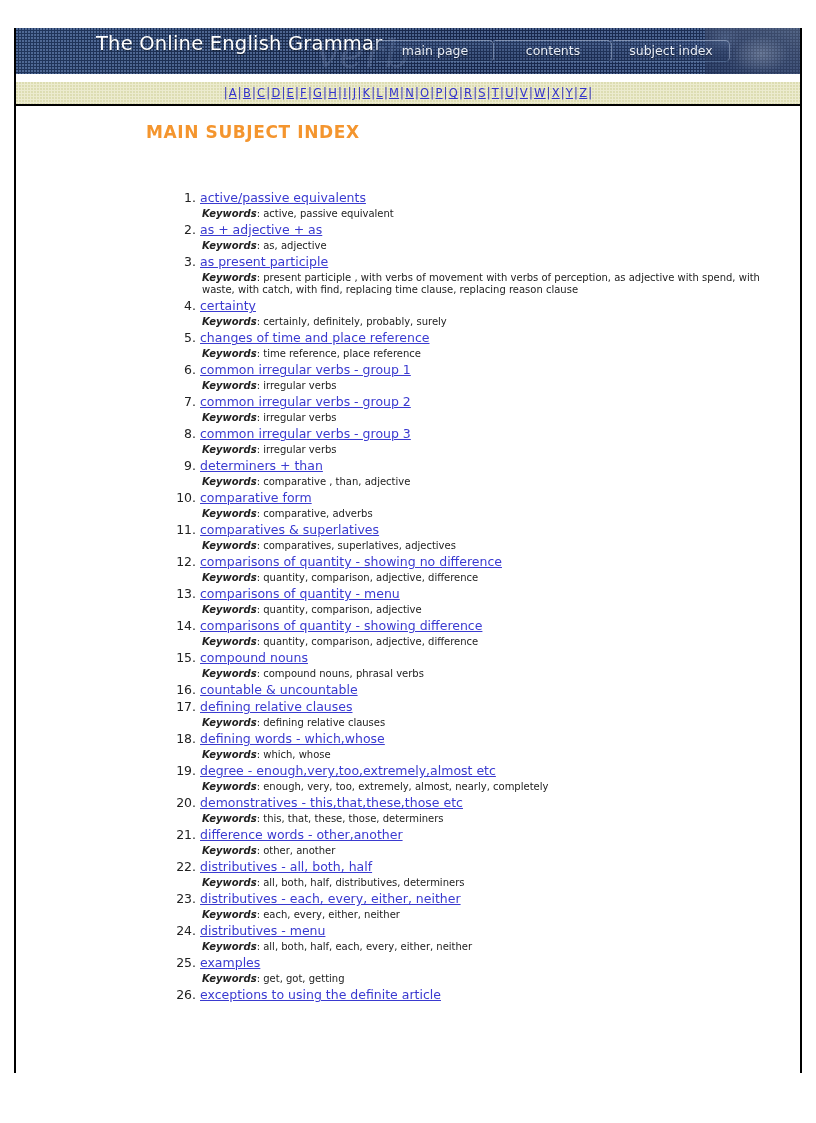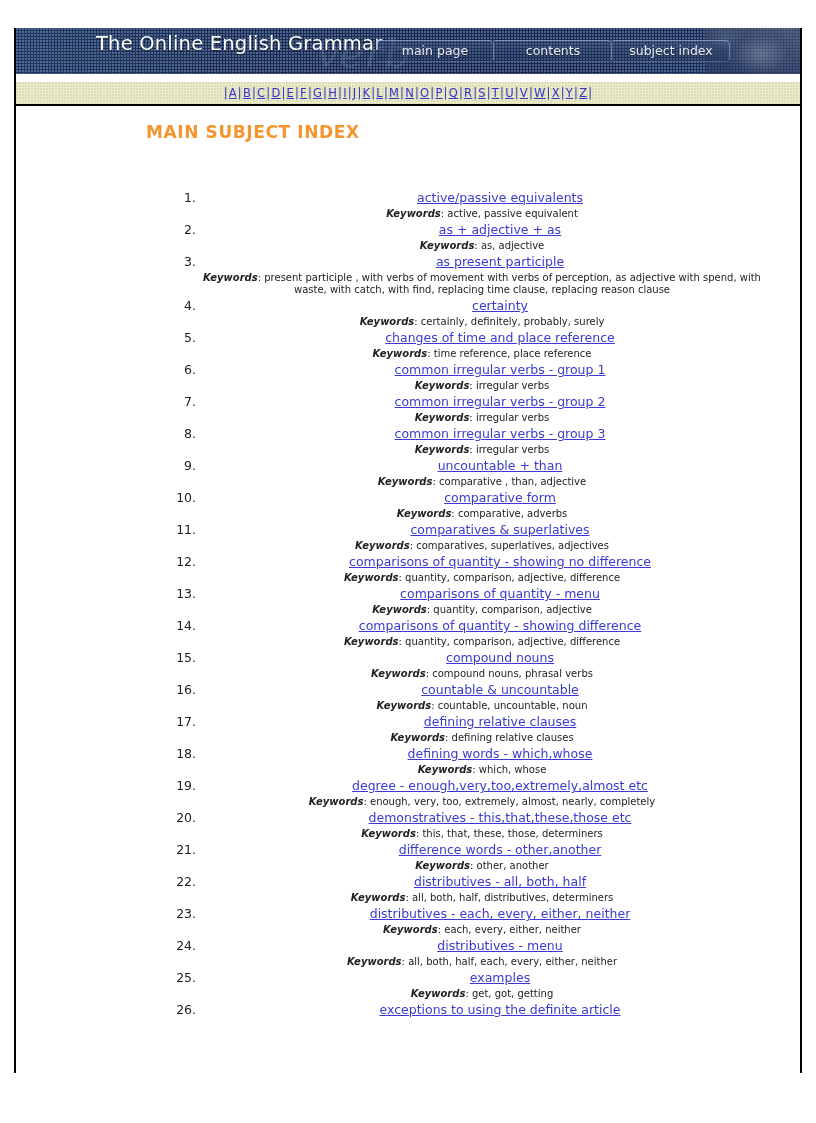--- a/index.html
+++ b/index.html
@@ -162,21 +162,20 @@
   #index-list {
     position: absolute;
     left: 152px;
     top: 84px;
     width: 600px;
     margin: 0;
     padding: 0 0 0 32px;
     list-style: decimal;
     font-size: 12.5px;
     color: #3333cc;
-    text-align: center;
   }
   #index-list > li {
     margin: 0 0 0 0;
     padding: 0;
     line-height: 16.6px;
     color: #222222;
   }
   #index-list > li::marker {
     color: #222222;
     font-size: 12.5px;
@@ -227,28 +226,28 @@
     <div id="page-title">MAIN SUBJECT INDEX</div>
     <ol id="index-list">
         <li><a class="entry-link" href="#">active/passive equivalents</a><span class="entry-keywords"><span class="kw-label">Keywords</span>: active, passive equivalent</span></li>
         <li><a class="entry-link" href="#">as + adjective + as</a><span class="entry-keywords"><span class="kw-label">Keywords</span>: as, adjective</span></li>
         <li><a class="entry-link" href="#">as present participle</a><span class="entry-keywords"><span class="kw-label">Keywords</span>: present participle , with verbs of movement with verbs of perception, as adjective with spend, with waste, with catch, with find, replacing time clause, replacing reason clause</span></li>
         <li><a class="entry-link" href="#">certainty</a><span class="entry-keywords"><span class="kw-label">Keywords</span>: certainly, definitely, probably, surely</span></li>
         <li><a class="entry-link" href="#">changes of time and place reference</a><span class="entry-keywords"><span class="kw-label">Keywords</span>: time reference, place reference</span></li>
         <li><a class="entry-link" href="#">common irregular verbs - group 1</a><span class="entry-keywords"><span class="kw-label">Keywords</span>: irregular verbs</span></li>
         <li><a class="entry-link" href="#">common irregular verbs - group 2</a><span class="entry-keywords"><span class="kw-label">Keywords</span>: irregular verbs</span></li>
         <li><a class="entry-link" href="#">common irregular verbs - group 3</a><span class="entry-keywords"><span class="kw-label">Keywords</span>: irregular verbs</span></li>
-        <li><a class="entry-link" href="#">uncountable + than</a><span class="entry-keywords"><span class="kw-label">Keywords</span>: comparative , than, adjective</span></li>
+        <li><a class="entry-link" href="#">determiners + than</a><span class="entry-keywords"><span class="kw-label">Keywords</span>: comparative , than, adjective</span></li>
         <li><a class="entry-link" href="#">comparative form</a><span class="entry-keywords"><span class="kw-label">Keywords</span>: comparative, adverbs</span></li>
         <li><a class="entry-link" href="#">comparatives &amp; superlatives</a><span class="entry-keywords"><span class="kw-label">Keywords</span>: comparatives, superlatives, adjectives</span></li>
         <li><a class="entry-link" href="#">comparisons of quantity - showing no difference</a><span class="entry-keywords"><span class="kw-label">Keywords</span>: quantity, comparison, adjective, difference</span></li>
         <li><a class="entry-link" href="#">comparisons of quantity - menu</a><span class="entry-keywords"><span class="kw-label">Keywords</span>: quantity, comparison, adjective</span></li>
         <li><a class="entry-link" href="#">comparisons of quantity - showing difference</a><span class="entry-keywords"><span class="kw-label">Keywords</span>: quantity, comparison, adjective, difference</span></li>
         <li><a class="entry-link" href="#">compound nouns</a><span class="entry-keywords"><span class="kw-label">Keywords</span>: compound nouns, phrasal verbs</span></li>
-        <li><a class="entry-link" href="#">countable &amp; uncountable</a><span class="entry-keywords"><span class="kw-label">Keywords</span>: countable, uncountable, noun</span></li>
+        <li><a class="entry-link" href="#">countable &amp; uncountable</a></li>
         <li><a class="entry-link" href="#">defining relative clauses</a><span class="entry-keywords"><span class="kw-label">Keywords</span>: defining relative clauses</span></li>
         <li><a class="entry-link" href="#">defining words - which,whose</a><span class="entry-keywords"><span class="kw-label">Keywords</span>: which, whose</span></li>
         <li><a class="entry-link" href="#">degree - enough,very,too,extremely,almost etc</a><span class="entry-keywords"><span class="kw-label">Keywords</span>: enough, very, too, extremely, almost, nearly, completely</span></li>
         <li><a class="entry-link" href="#">demonstratives - this,that,these,those etc</a><span class="entry-keywords"><span class="kw-label">Keywords</span>: this, that, these, those, determiners</span></li>
         <li><a class="entry-link" href="#">difference words - other,another</a><span class="entry-keywords"><span class="kw-label">Keywords</span>: other, another</span></li>
         <li><a class="entry-link" href="#">distributives - all, both, half</a><span class="entry-keywords"><span class="kw-label">Keywords</span>: all, both, half, distributives, determiners</span></li>
         <li><a class="entry-link" href="#">distributives - each, every, either, neither</a><span class="entry-keywords"><span class="kw-label">Keywords</span>: each, every, either, neither</span></li>
         <li><a class="entry-link" href="#">distributives - menu</a><span class="entry-keywords"><span class="kw-label">Keywords</span>: all, both, half, each, every, either, neither</span></li>
         <li><a class="entry-link" href="#">examples</a><span class="entry-keywords"><span class="kw-label">Keywords</span>: get, got, getting</span></li>
         <li><a class="entry-link" href="#">exceptions to using the definite article</a></li>

